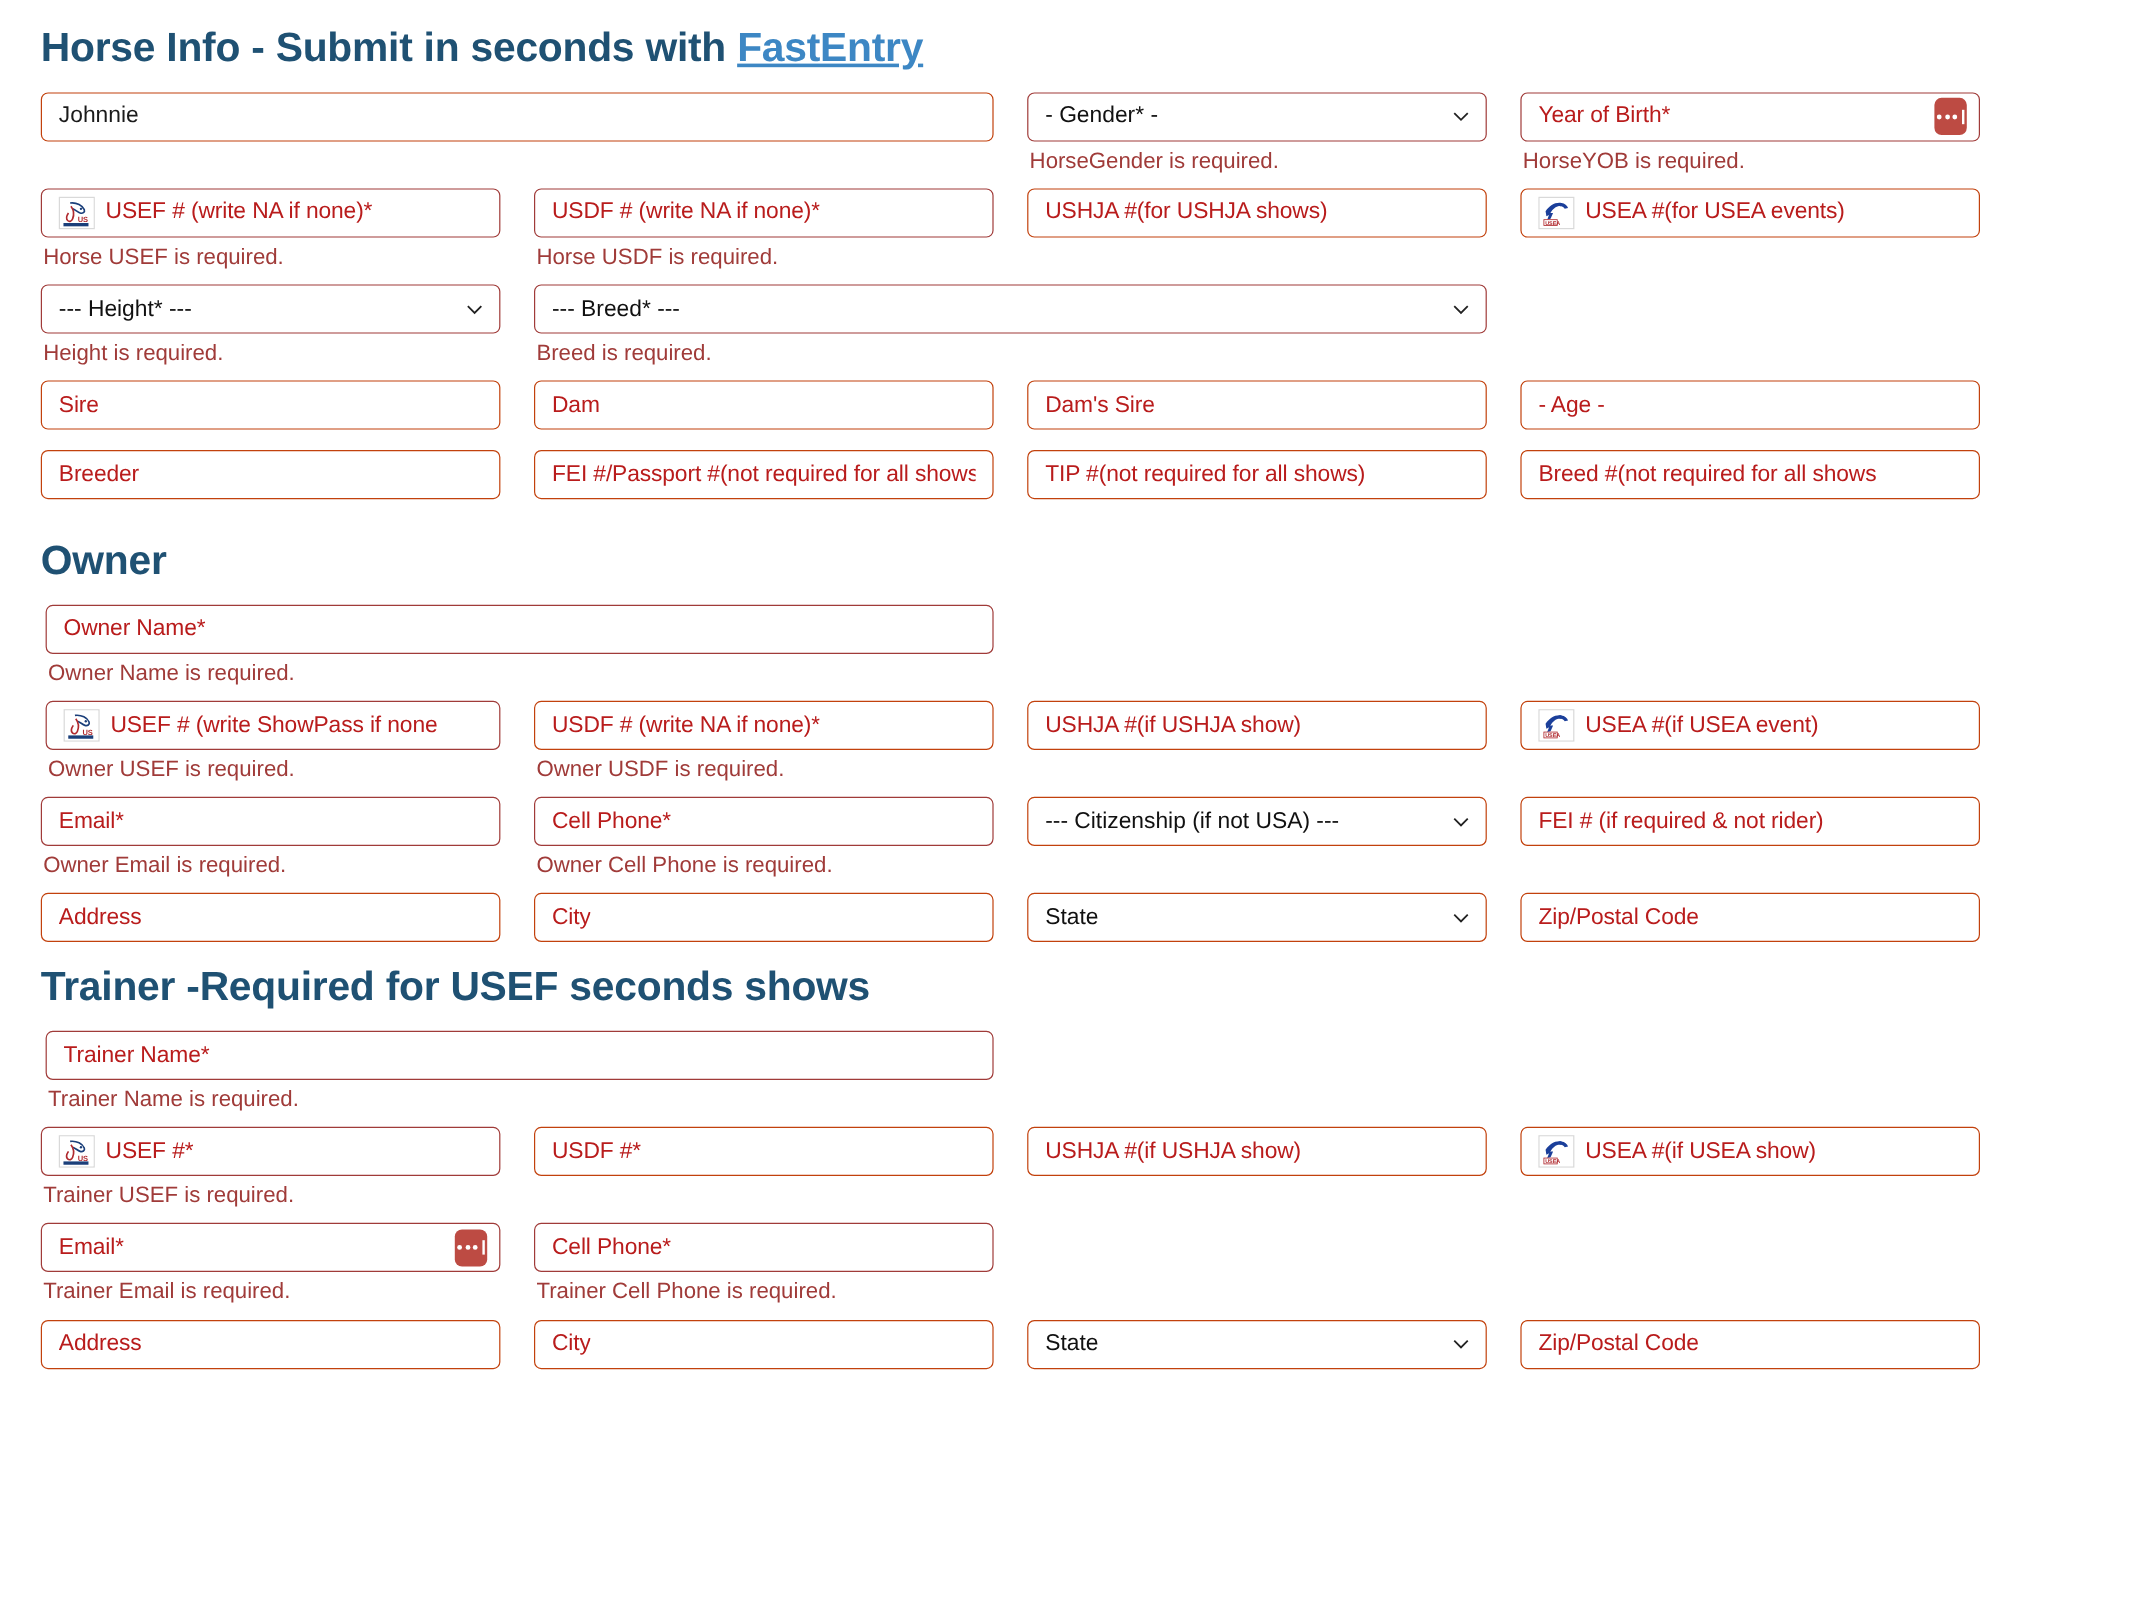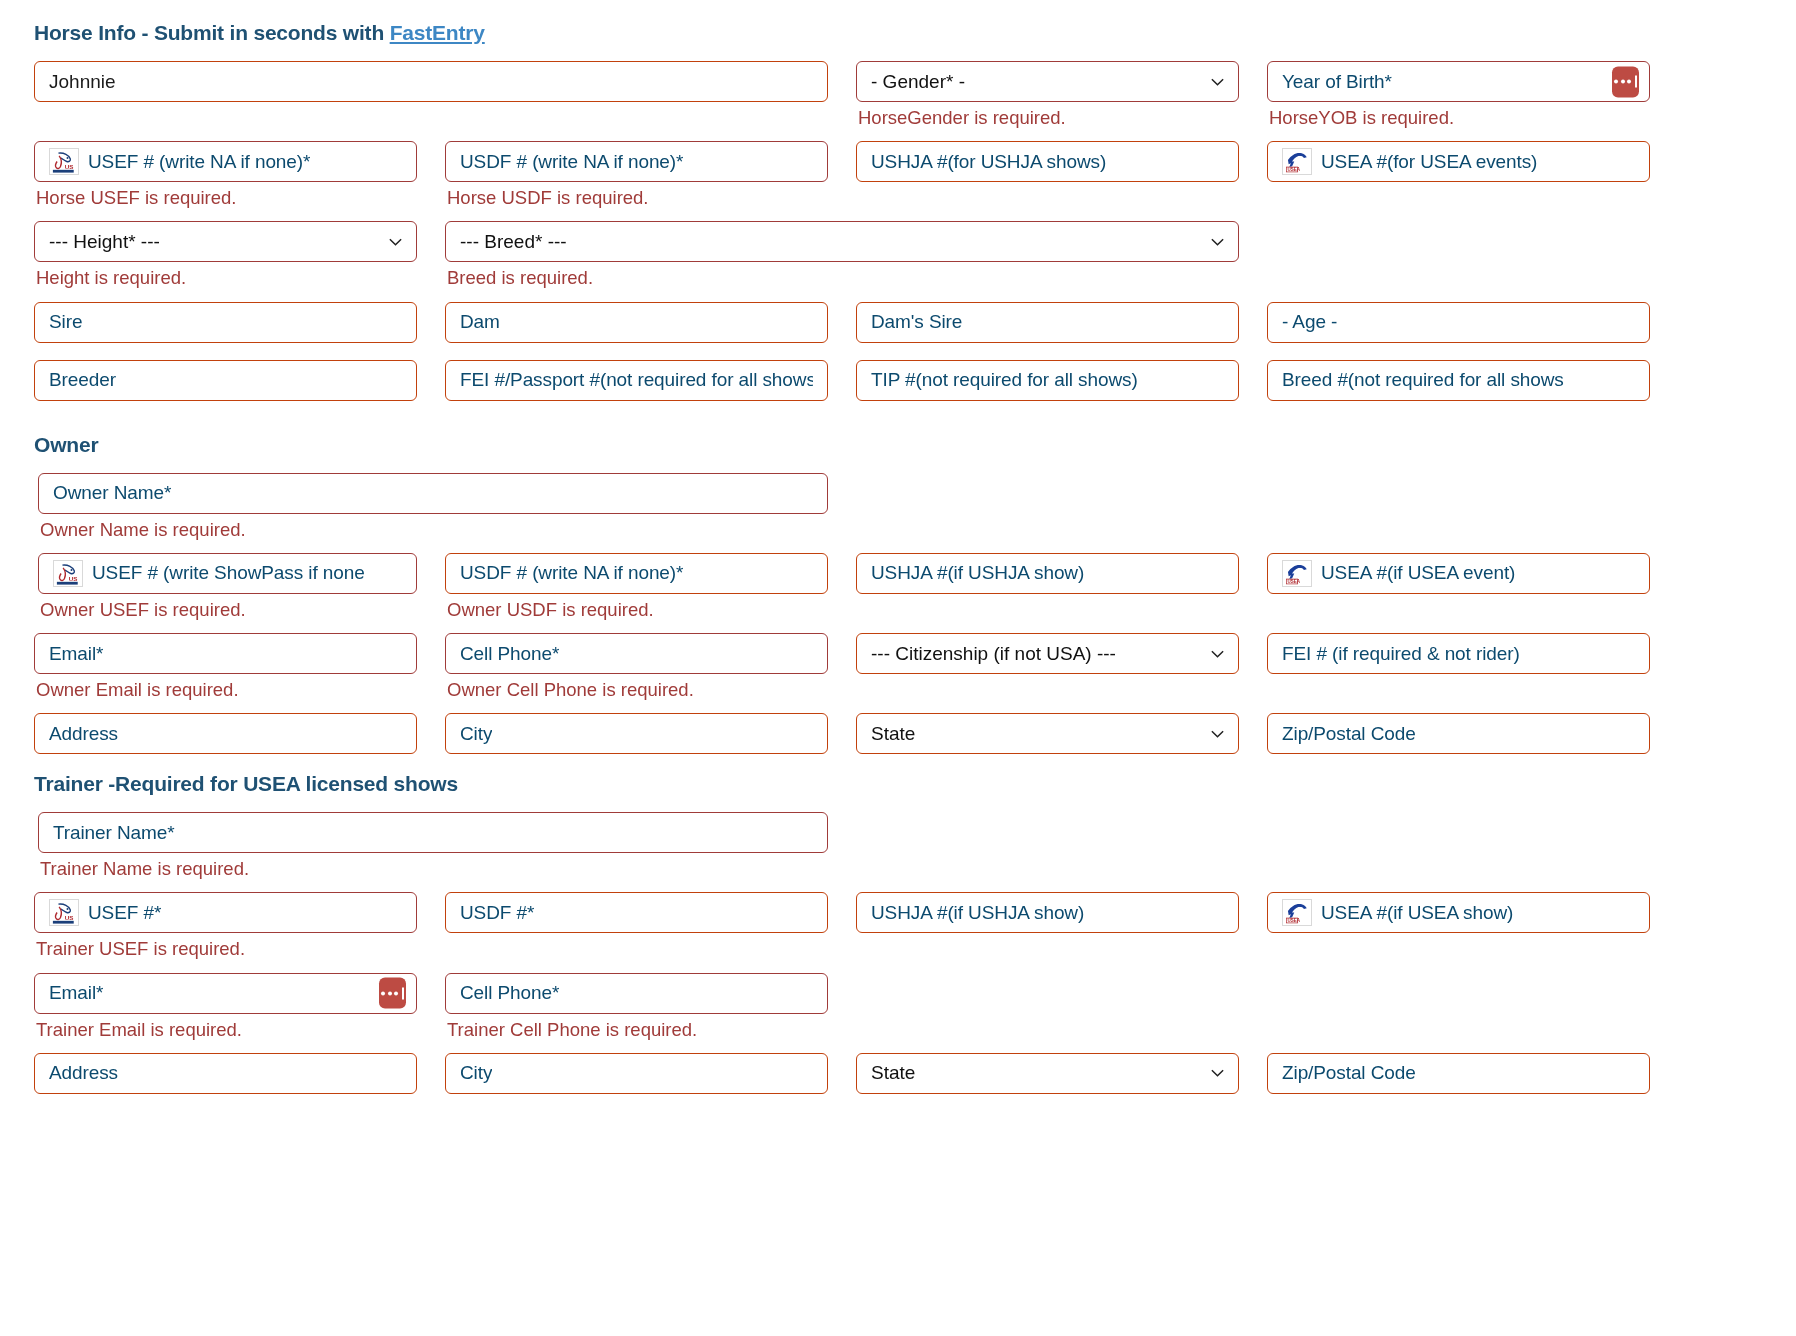--- a/index.html
+++ b/index.html
@@ -12,21 +12,21 @@
     width: 1796px;
     height: 1336px;
     overflow: hidden;
   }
   .page {
     padding: 20px 34px 0 34px;
   }
 
   
   .section-title {
-    font-size: 21px;
+    font-size: 34px;
     font-weight: bold;
     color: #1f5173;
     margin: 0 0 16px 0;
     letter-spacing: -0.2px;
     line-height: 1.2;
   }
   .section-title.owner { margin-top: 14px; }
   .section-title .accent { color: #3d87c4; font-weight: bold; }
 
   
@@ -51,21 +51,21 @@
     align-items: center;
     padding: 0 14px;
     overflow: hidden;
     margin-bottom: 17px;
   }
   .field.invalid { border-color: #a03b39; }
   .field.no-gap { margin-bottom: 4px; }
 
   .ph {
     font-size: 19px;
-    color: #0c4a6e;
+    color: #b91c1c;
     white-space: nowrap;
     overflow: hidden;
     letter-spacing: -0.1px;
   }
   .val {
     font-size: 19px;
     color: #1b1b1b;
     white-space: nowrap;
     overflow: hidden;
   }
@@ -398,21 +398,21 @@
           </span>
       </div>
     </div>
     <div class="cell">
       <div class="field">
         <span class="ph">Zip/Postal Code</span>
       </div>
     </div>
   </div>
 
-  <h2 class="section-title">Trainer -Required for USEA licensed shows</h2>
+  <h2 class="section-title">Trainer -Required for USEF seconds shows</h2>
 
   <div class="row">
     <div class="cell span2 offsetted">
       <div class="field invalid no-gap">
         <span class="ph">Trainer Name*</span>
       </div>
       <div class="err">Trainer Name is required.</div>
     </div>
     <div class="cell"></div>
     <div class="cell"></div>

